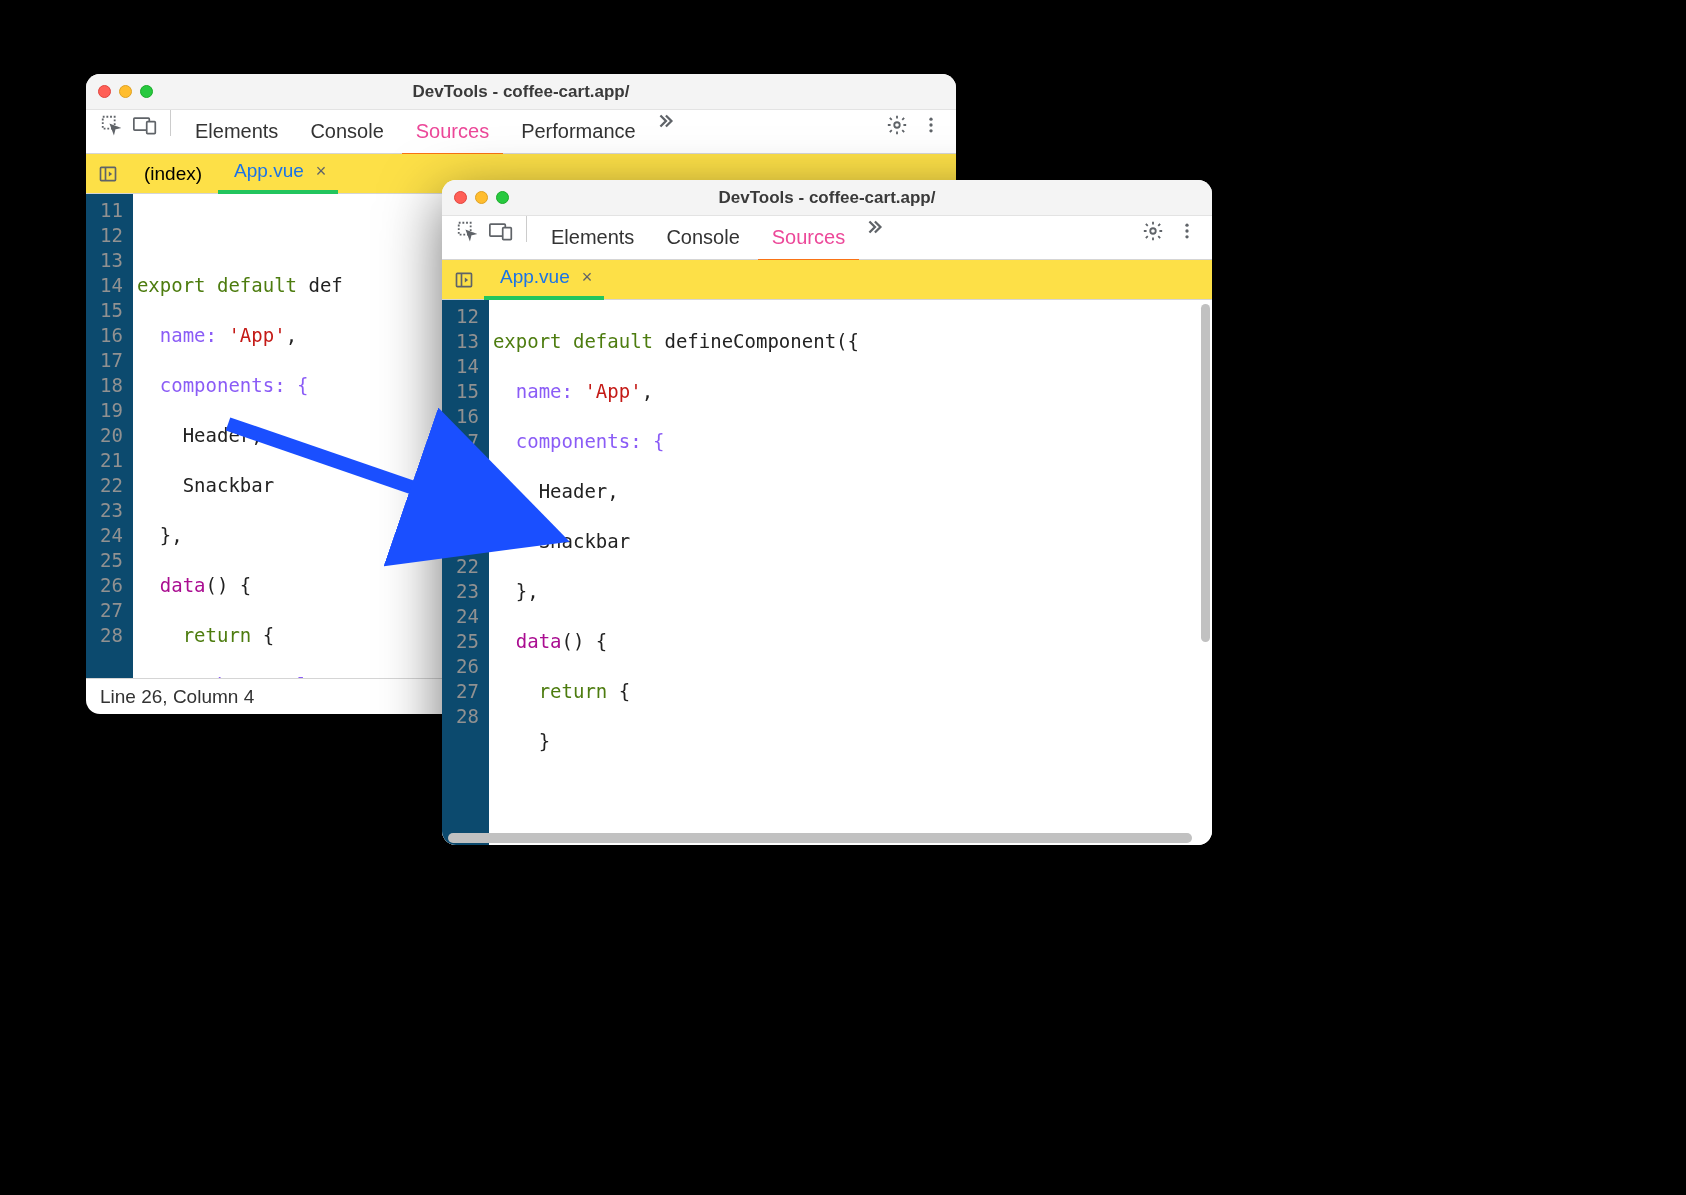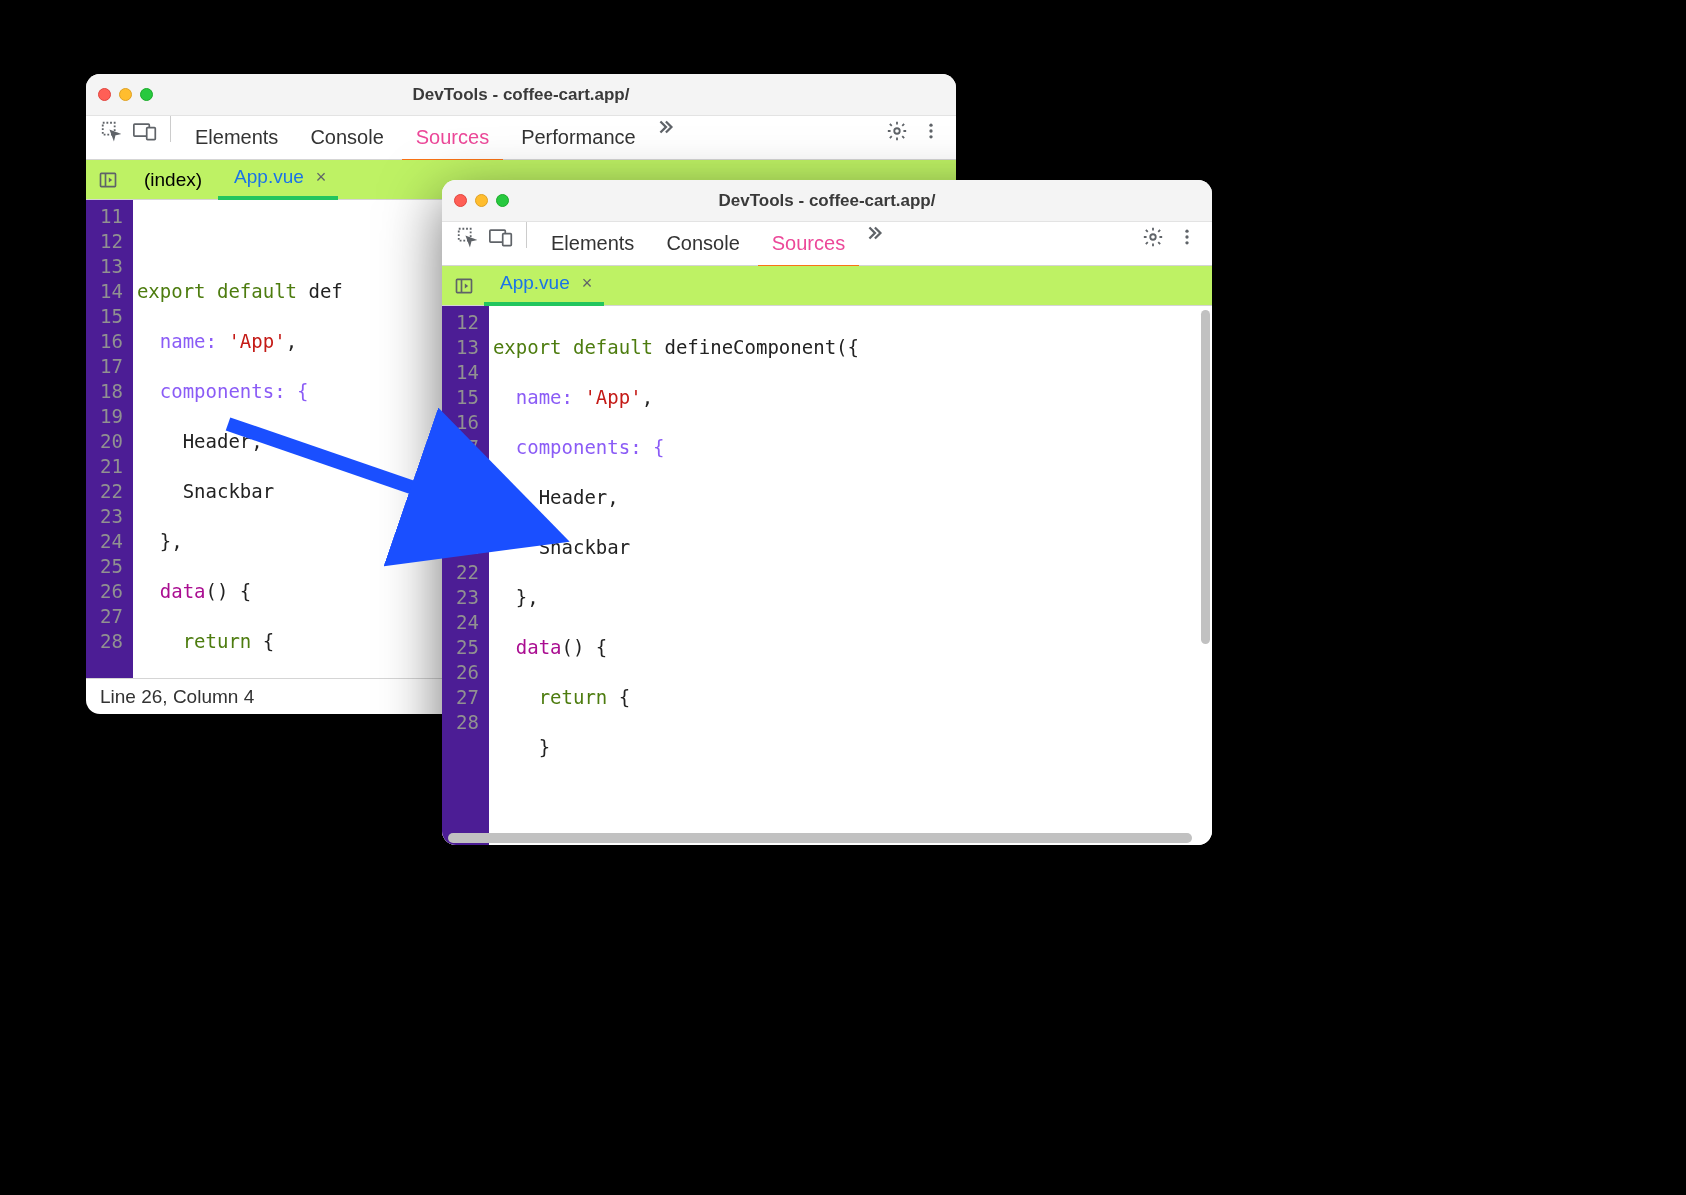--- a/index.html
+++ b/index.html
@@ -18,21 +18,21 @@
       box-shadow: 0 18px 60px rgba(0,0,0,0.55);
       overflow: hidden;
       display: flex;
       flex-direction: column;
     }
     .win-a { left: 86px; top: 74px; width: 870px; height: 640px; }
     .win-b { left: 442px; top: 180px; width: 770px; height: 665px; }
 
     
     .titlebar {
-      height: 42px;
+      height: 36px;
       display: flex;
       align-items: center;
       padding: 0 12px;
       position: relative;
       background: #f4f4f4;
       border-bottom: 1px solid #e3e3e3;
     }
     .traffic { display: flex; gap: 8px; }
     .traffic .dot { width: 13px; height: 13px; border-radius: 50%; }
     .dot.red    { background: #ff5f56; border: 0.5px solid #e0443e; }
@@ -57,30 +57,30 @@
       padding: 10px 14px; cursor: pointer; color: #333;
     }
     .tab.active { color: #ec4899; border-bottom: 1px solid #f97316; }
     .spacer { flex: 1; }
     .chev svg { display:block; }
 
     
     .filebar {
       display:flex; align-items:center; gap:6px; height:40px;
       padding: 0 8px; border-bottom: 1px solid #d5d5d5;
-      background: #bef264; font-size: 19px;
+      background: #fde047; font-size: 19px;
     }
     .file-btn { width:28px;height:28px;display:flex;align-items:center;justify-content:center;color:#5f6368;}
     .file-tab { padding: 8px 10px 8px 16px; display:flex; align-items:center; gap:10px;}
     .file-tab.active { color:#1a73e8; border-bottom:6px solid #22c55e; }
     .close-x { color:#5f6368; font-size:18px; line-height:1; padding:0 2px; }
 
     
     .code-area { flex:1; display:flex; overflow:hidden; background:#fff; font-family: Menlo, Consolas, monospace; font-size:19px; line-height:25px; position:relative;}
-    .gutter { background:#4c1d95; color:#919191; text-align:right; padding:4px 10px 4px 14px; user-select:none;}
+    .gutter { background:#0c4a6e; color:#919191; text-align:right; padding:4px 10px 4px 14px; user-select:none;}
     .code-lines { padding:4px 0 4px 4px; white-space:pre; color:#222; }
     .kw   { color:#4d7c0f; } 
     .str  { color:#c41a16;text-align:center; } 
     .fn   { color:#aa0d91; }
     .bool { color:#1c00cf; }
     .prop { color:#8b5cf6; }
 
     .statusbar {
       height:36px; border-top:1px solid #d5d5d5; display:flex;
       align-items:center; padding:0 14px; font-size:19px; color:#333;

